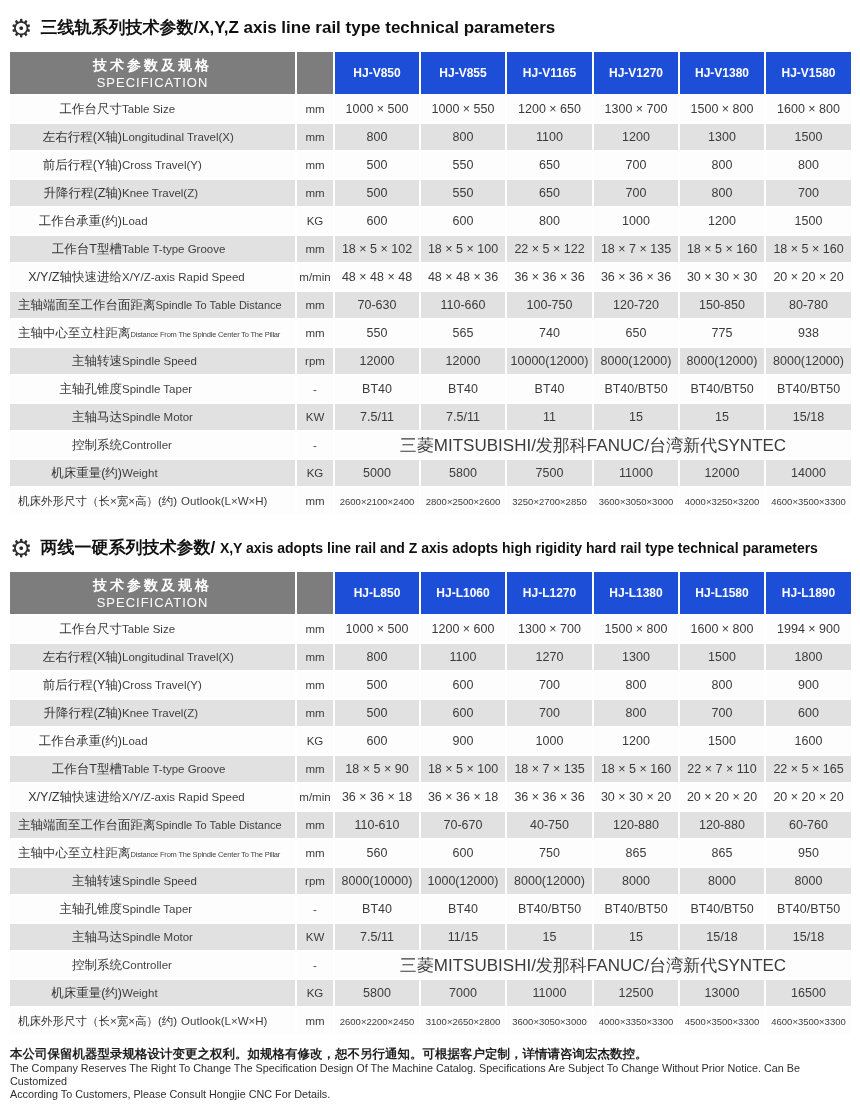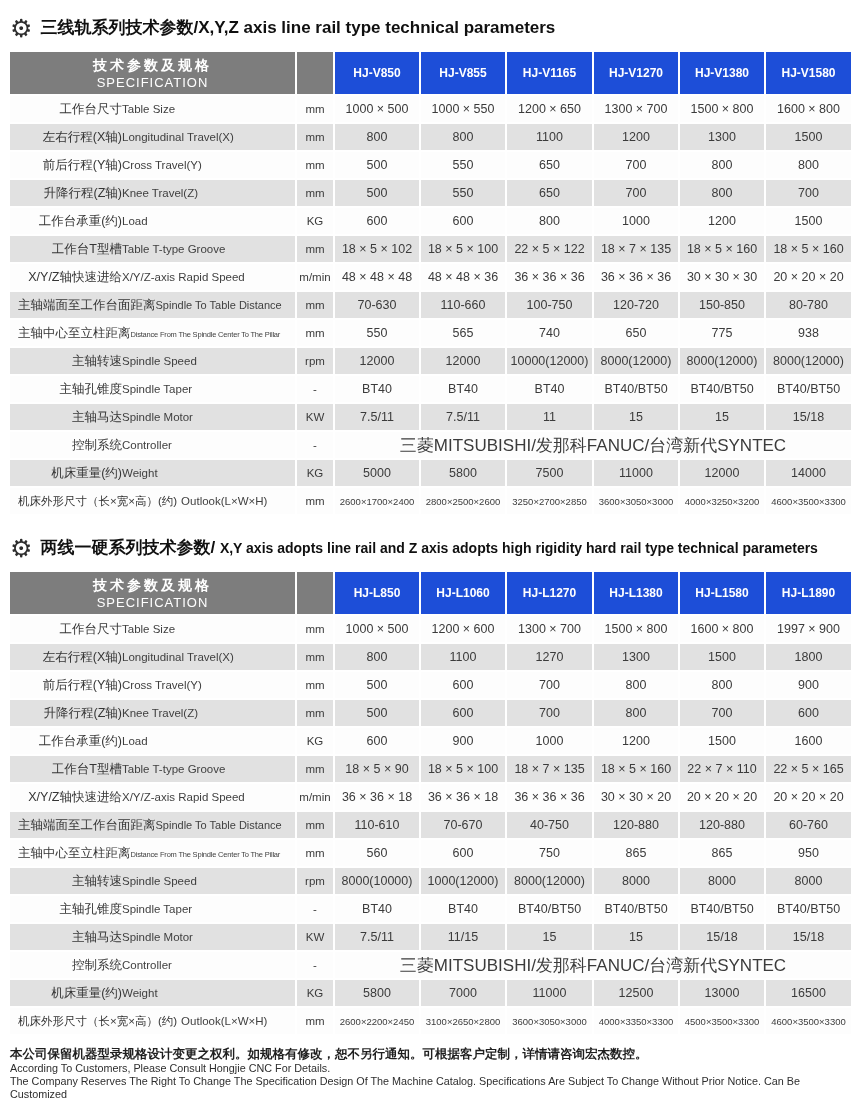--- a/index.html
+++ b/index.html
@@ -214,21 +214,21 @@
             <td class="val">5000</td>
             <td class="val">5800</td>
             <td class="val">7500</td>
             <td class="val">11000</td>
             <td class="val">12000</td>
             <td class="val">14000</td>
           </tr>
           <tr>
             <td class="label"><span class="zh sm">机床外形尺寸（长×宽×高）(约)</span><span class="en">Outlook(L×W×H)</span></td>
             <td class="unit">mm</td>
-            <td class="val xs">2600×1700×2400</td>
+            <td class="val xs">2600×2100×2400</td>
             <td class="val xs">2800×2500×2600</td>
             <td class="val xs">3250×2700×2850</td>
             <td class="val xs">3600×3050×3000</td>
             <td class="val xs">4000×3250×3200</td>
             <td class="val xs">4600×3500×3300</td>
           </tr>
         </tbody>
       </table>
     </div>
 
@@ -268,21 +268,21 @@
         </thead>
         <tbody>
           <tr>
             <td class="label"><span class="zh">工作台尺寸</span><span class="en">Table Size</span></td>
             <td class="unit">mm</td>
             <td class="val">1000 × 500</td>
             <td class="val">1200 × 600</td>
             <td class="val">1300 × 700</td>
             <td class="val">1500 × 800</td>
             <td class="val">1600 × 800</td>
-            <td class="val">1997 × 900</td>
+            <td class="val">1994 × 900</td>
           </tr>
           <tr>
             <td class="label"><span class="zh">左右行程(X轴)</span><span class="en">Longitudinal Travel(X)</span></td>
             <td class="unit">mm</td>
             <td class="val">800</td>
             <td class="val">1100</td>
             <td class="val">1270</td>
             <td class="val">1300</td>
             <td class="val">1500</td>
             <td class="val">1800</td>
@@ -411,17 +411,17 @@
             <td class="val xs">4000×3350×3300</td>
             <td class="val xs">4500×3500×3300</td>
             <td class="val xs">4600×3500×3300</td>
           </tr>
         </tbody>
       </table>
     </div>
 
   <div class="footer">
     <div class="f-zh">本公司保留机器型录规格设计变更之权利。如规格有修改，恕不另行通知。可根据客户定制，详情请咨询宏杰数控。</div>
+    <div class="f-en">The Company Reserves The Right To Change The Specification Design Of The Machine Catalog. Specifications Are Subject To Change Without Prior Notice. Can Be Customized</div>
     <div class="f-en">According To Customers, Please Consult Hongjie CNC For Details.</div>
-    <div class="f-en">The Company Reserves The Right To Change The Specification Design Of The Machine Catalog. Specifications Are Subject To Change Without Prior Notice. Can Be Customized</div>
   </div>
 
 </div>
 
 </body></html>

